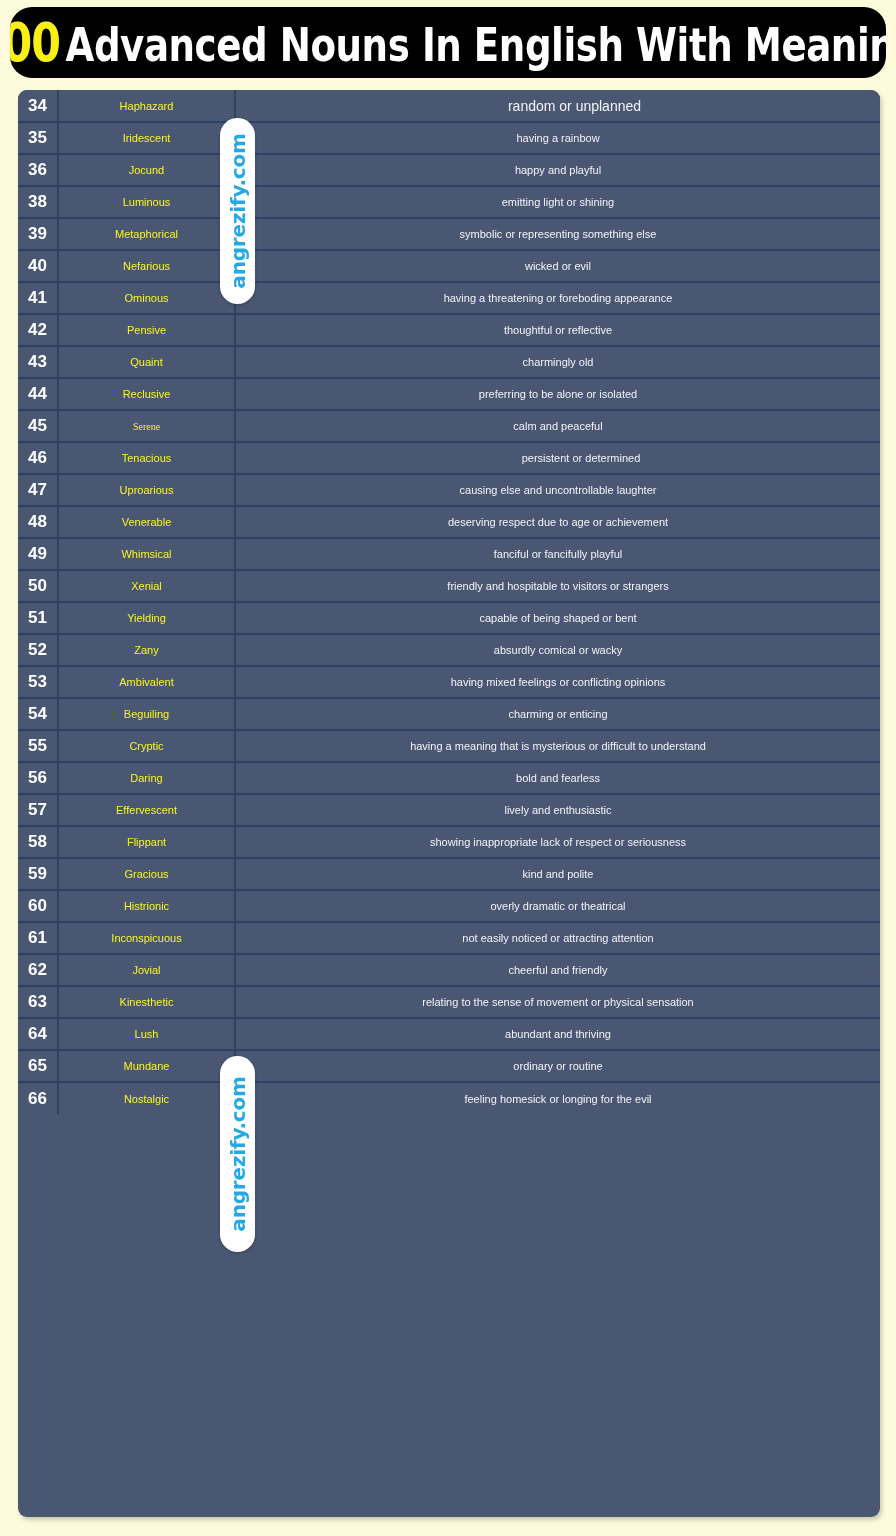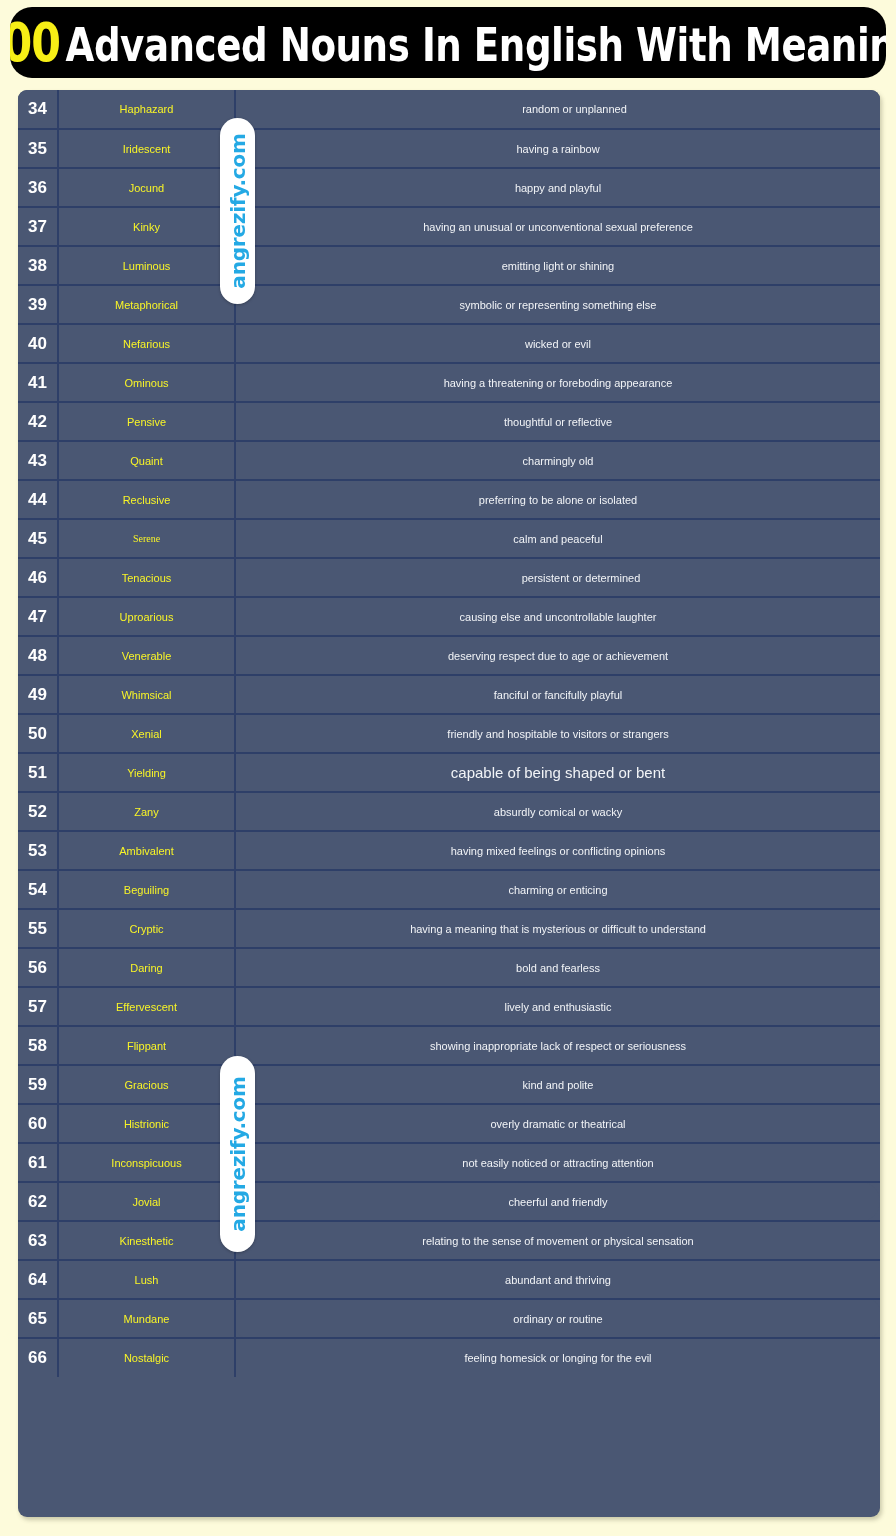--- a/index.html
+++ b/index.html
@@ -60,21 +60,21 @@
     overflow: hidden;
     background: #4a5773;
     box-shadow: 2px 3px 4px rgba(90, 90, 60, 0.30);
   }
   .vocab-table {
     border-collapse: collapse;
     width: 100%;
     table-layout: fixed;
   }
   .vocab-table tr {
-    height: 39px;
+    height: 32px;
   }
   .vocab-table td {
     background: #4a5773;
     border-bottom: 2px solid #2e3f68;
     border-right: 2px solid #2e3f68;
     padding: 0 2px;
     text-align: center;
     vertical-align: middle;
     box-sizing: border-box;
     overflow: hidden;
@@ -145,38 +145,33 @@
     <span class="header-count">100</span><span>Advanced Nouns In English With Meaning</span>
   </div>
 </div>
 
 <div class="table-wrap">
   <table class="vocab-table">
     <tbody id="table-body">
         <tr>
           <td class="col-num">34</td>
           <td class="col-word" style="font-size: 11px;">Haphazard</td>
-          <td class="col-meaning" style="font-size: 11px; padding-left: 35px;">random or unplanned</td>
+          <td class="col-meaning" style="font-size: 14px; padding-left: 35px;">random or unplanned</td>
         </tr>
         <tr>
           <td class="col-num">35</td>
           <td class="col-word" style="font-size: 11px;">Iridescent</td>
           <td class="col-meaning" style="font-size: 11px;">having a rainbow</td>
         </tr>
         <tr>
           <td class="col-num">36</td>
           <td class="col-word" style="font-size: 11px;">Jocund</td>
           <td class="col-meaning" style="font-size: 11px;">happy and playful</td>
         </tr>
         <tr>
-          <td class="col-num">37</td>
-          <td class="col-word" style="font-size: 11px;">Kinky</td>
-          <td class="col-meaning" style="font-size: 11px;">having an unusual or unconventional sexual preference</td>
-        </tr>
-        <tr>
           <td class="col-num">38</td>
           <td class="col-word" style="font-size: 11px;">Luminous</td>
           <td class="col-meaning" style="font-size: 11px;">emitting light or shining</td>
         </tr>
         <tr>
           <td class="col-num">39</td>
           <td class="col-word" style="font-size: 11px;">Metaphorical</td>
           <td class="col-meaning" style="font-size: 11px;">symbolic or representing something else</td>
         </tr>
         <tr>
@@ -230,21 +225,21 @@
           <td class="col-meaning" style="font-size: 11px;">fanciful or fancifully playful</td>
         </tr>
         <tr>
           <td class="col-num">50</td>
           <td class="col-word" style="font-size: 11px;">Xenial</td>
           <td class="col-meaning" style="font-size: 11px;">friendly and hospitable to visitors or strangers</td>
         </tr>
         <tr>
           <td class="col-num">51</td>
           <td class="col-word" style="font-size: 11px;">Yielding</td>
-          <td class="col-meaning" style="font-size: 15px;">capable of being shaped or bent</td>
+          <td class="col-meaning" style="font-size: 11px;">capable of being shaped or bent</td>
         </tr>
         <tr>
           <td class="col-num">52</td>
           <td class="col-word" style="font-size: 11px;">Zany</td>
           <td class="col-meaning" style="font-size: 11px;">absurdly comical or wacky</td>
         </tr>
         <tr>
           <td class="col-num">53</td>
           <td class="col-word" style="font-size: 11px;">Ambivalent</td>
           <td class="col-meaning" style="font-size: 11px;">having mixed feelings or conflicting opinions</td>

